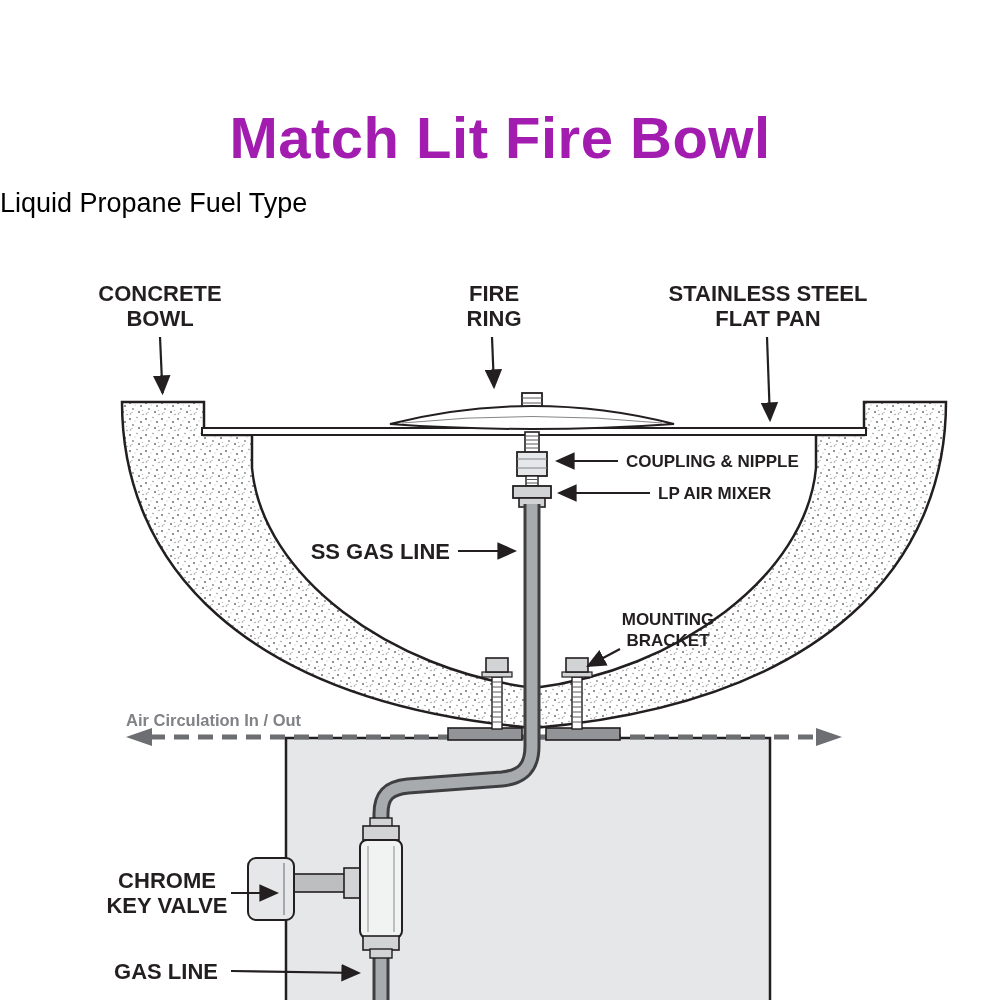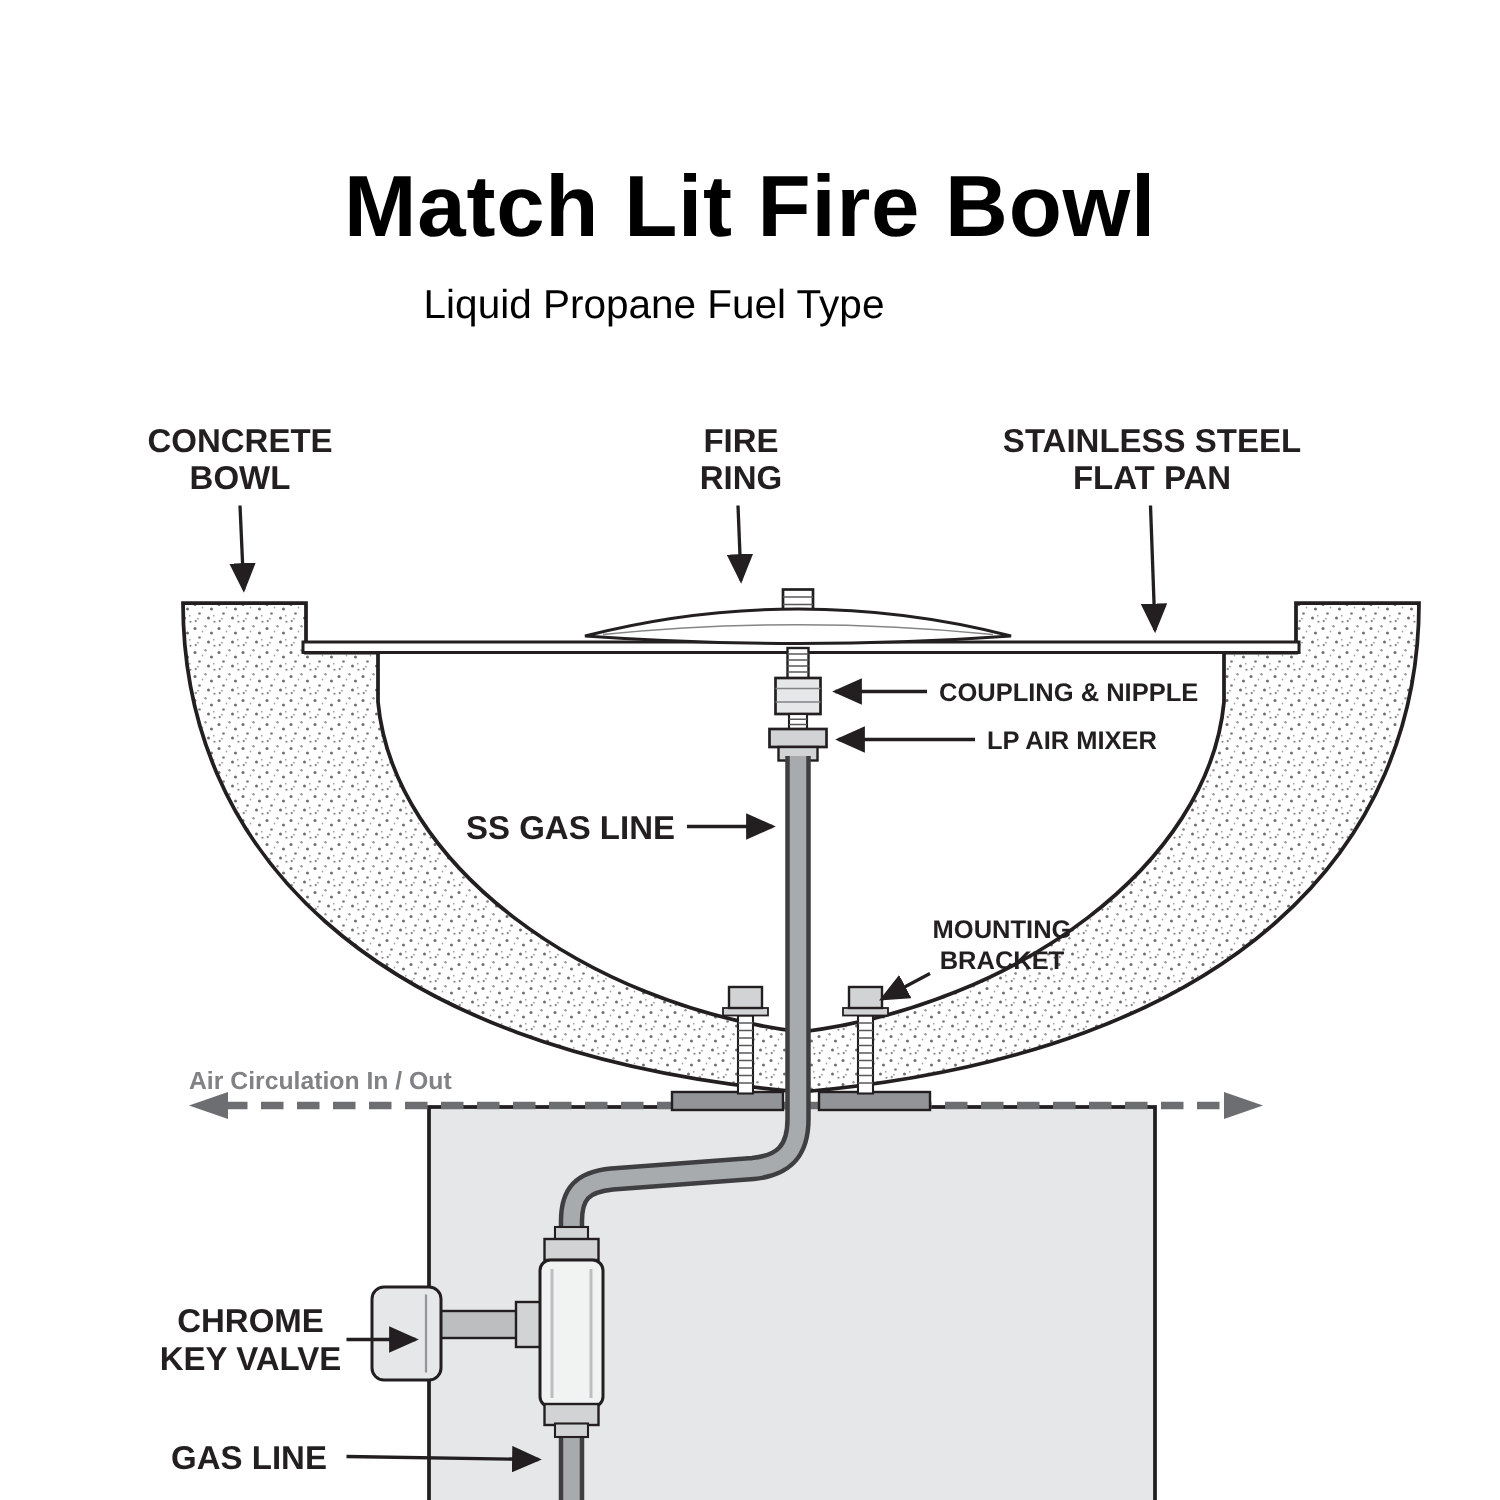--- a/index.html
+++ b/index.html
@@ -1,20 +1,20 @@
 <!DOCTYPE html>
 <html><head>
 <meta charset="utf-8">
 <style>
   html,body{margin:0;padding:0;background:#ffffff;}
   body{width:1000px;height:1000px;position:relative;overflow:hidden;
        font-family:"Liberation Sans",sans-serif;}
   .title{position:absolute;top:104px;left:0;width:1000px;text-align:center;
-         font-size:58px;font-weight:bold;color:#000000;letter-spacing:0.5px;}
-  .subtitle{position:absolute;top:188px;left:0;width:872px;text-align:center;
+         font-size:58px;font-weight:bold;color:#a21caf;letter-spacing:0.5px;}
+  .subtitle{position:absolute;top:188px;left:0;width:872px;text-align:left;
             font-size:27px;font-weight:normal;color:#000;}
   svg{position:absolute;top:0;left:0;}
   .lbl{font-family:"Liberation Sans",sans-serif;font-weight:bold;fill:#231f20;}
   .lbl-lg{font-size:22px;}
   .lbl-sm{font-size:17px;}
   .lbl-gray{font-size:16.5px;fill:#808285;}
   .callout{stroke:#231f20;stroke-width:2.2;}
 </style>
 </head>
 <body>

